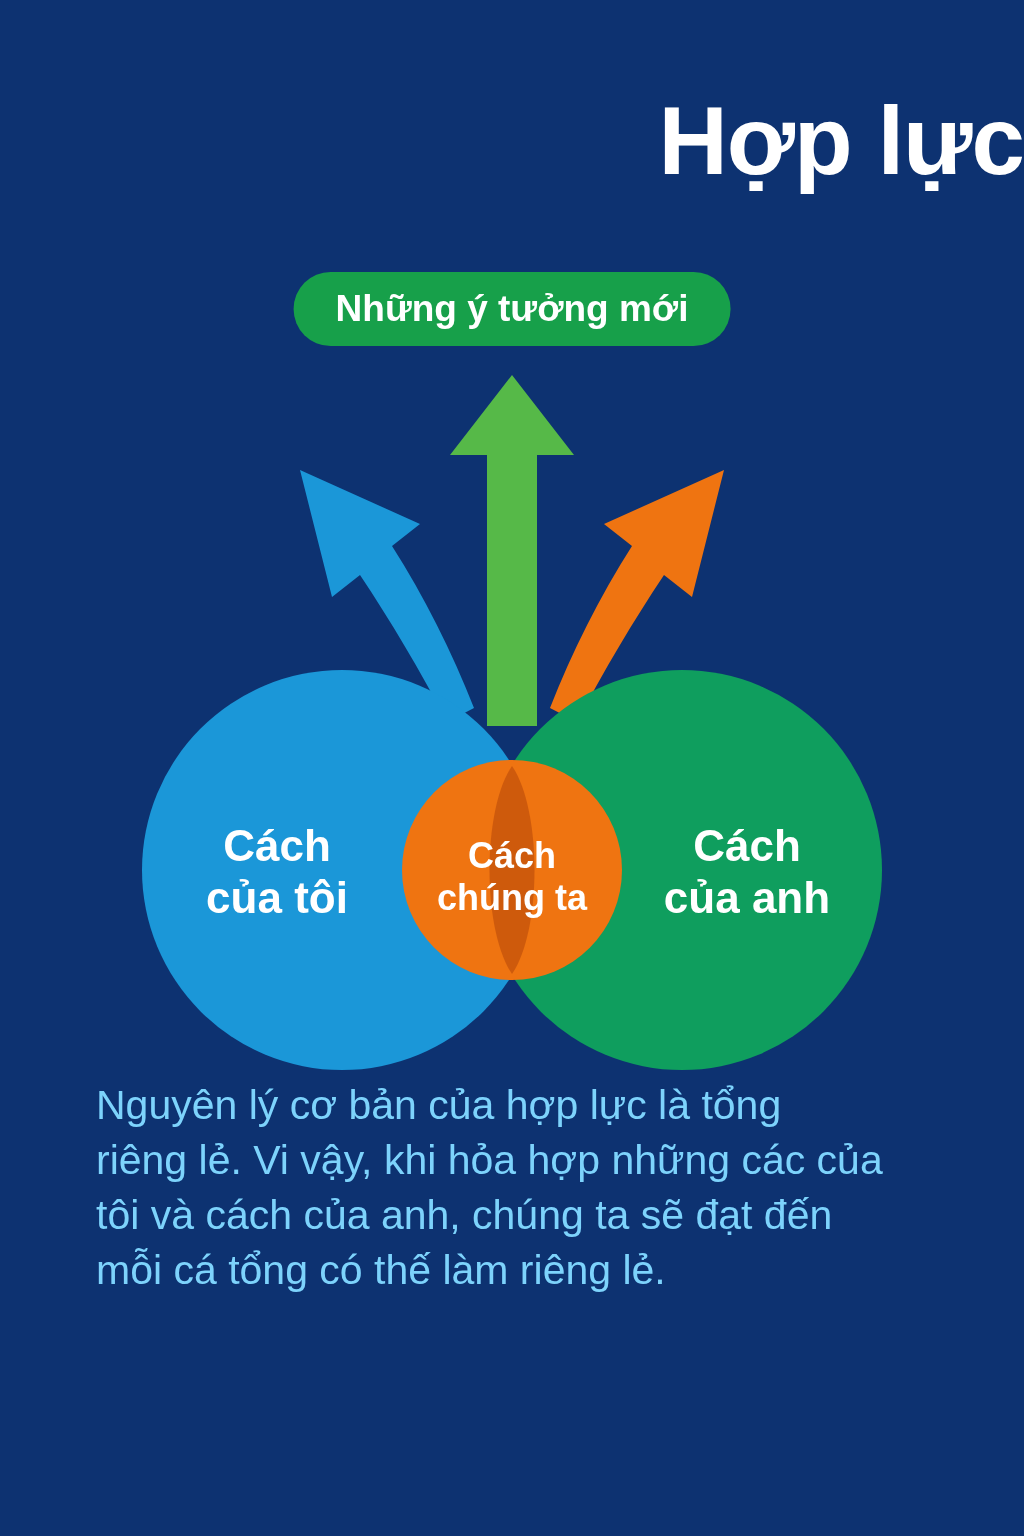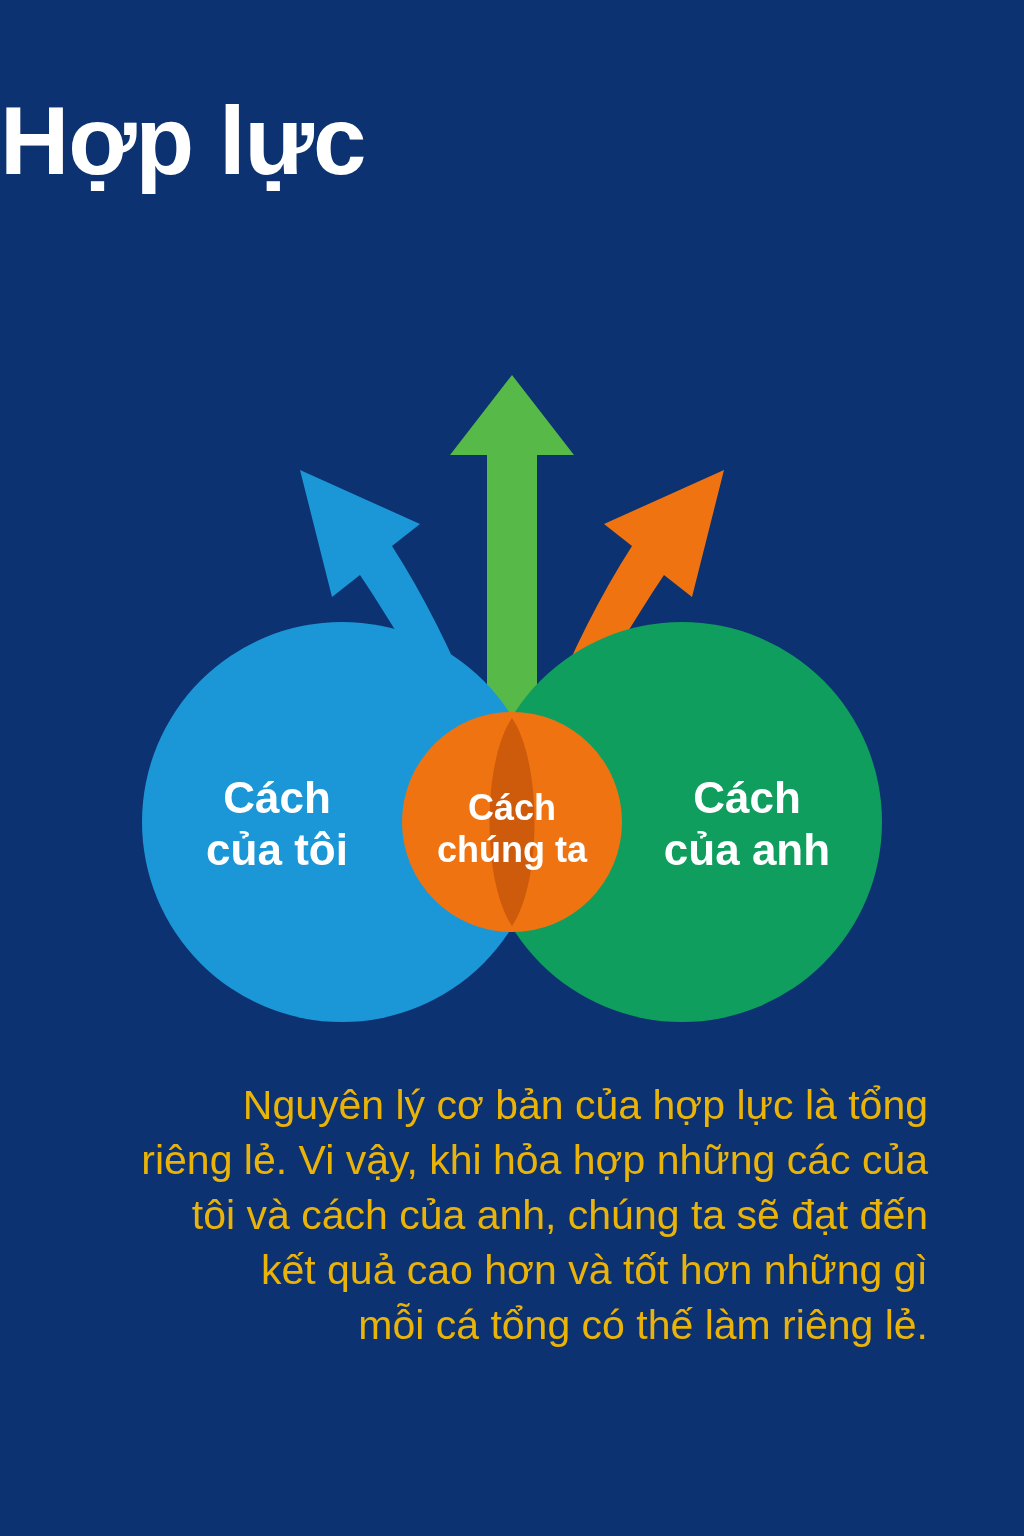--- a/index.html
+++ b/index.html
@@ -20,21 +20,21 @@
     width: 1024px;
     height: 1536px;
   }
 
   
   .title {
     position: absolute;
     top: 88px;
     left: 0;
     width: 1024px;
-    text-align: left;
+    text-align: right;
     color: #ffffff;
     font-size: 96px;
     font-weight: bold;
     letter-spacing: -1px;
     line-height: 1.1;
   }
 
   
   .badge {
     position: absolute;
@@ -56,21 +56,21 @@
     position: absolute;
     top: 370px;
     left: 0;
     width: 1024px;
     height: 360px;
   }
 
   
   .venn {
     position: absolute;
-    top: 612px;
+    top: 660px;
     left: 0;
     width: 832px;
     height: 420px;
   }
   .circle {
     position: absolute;
     border-radius: 50%;
   }
   .circle-left {
     width: 400px;
@@ -128,38 +128,39 @@
     width: 240px;
     font-size: 36px;
   }
 
   
   .paragraph {
     position: absolute;
     top: 1078px;
     left: 96px;
     width: 832px;
-    color: #eab308;
+    color: #7dd3fc;
     font-size: 41px;
     line-height: 1.34;
-    text-align: right;
+    text-align: left;
     text-indent: 0;
   }
   .paragraph span.line {
     display: block;
     white-space: pre;
   }
 </style>
 </head>
 <body>
 
 <div class="canvas">
 
   <div class="title">Hợp lực</div>
 
+  <div class="badge">Những ý tưởng mới</div>
 
   <svg class="arrows" viewBox="0 0 1024 360">
 
     <path fill="#1b97d8" d="M447 352 C 420 300, 390 250, 360 205 L 332 227 L 300 100 L 420 154 L 392 176 C 424 226, 452 282, 474 338 Z"></path>
 
     <path fill="#56b948" d="M487 356 L 487 85 L 450 85 L 512 5 L 574 85 L 537 85 L 537 356 Z"></path>
 
     <path fill="#ef7411" d="M577 352 C 604 300, 634 250, 664 205 L 692 227 L 724 100 L 604 154 L 632 176 C 600 226, 572 282, 550 338 Z"></path>
   </svg>
 
@@ -177,17 +178,16 @@
     <div class="venn-label label-mid">Cách
 chúng ta</div>
     <div class="venn-label label-right">Cách
 của anh</div>
   </div>
 
   <div class="paragraph">
     <span class="line">Nguyên lý cơ bản của hợp lực là tổng</span>
     <span class="line">riêng lẻ. Vi vậy, khi hỏa hợp những các của</span>
     <span class="line">tôi và cách của anh, chúng ta sẽ đạt đến</span>
-    <span class="line">kết quả cao hơn và tốt hơn những gì</span>
     <span class="line">mỗi cá tổng có thế làm riêng lẻ.</span>
   </div>
 
 </div>
 
 </body></html>

